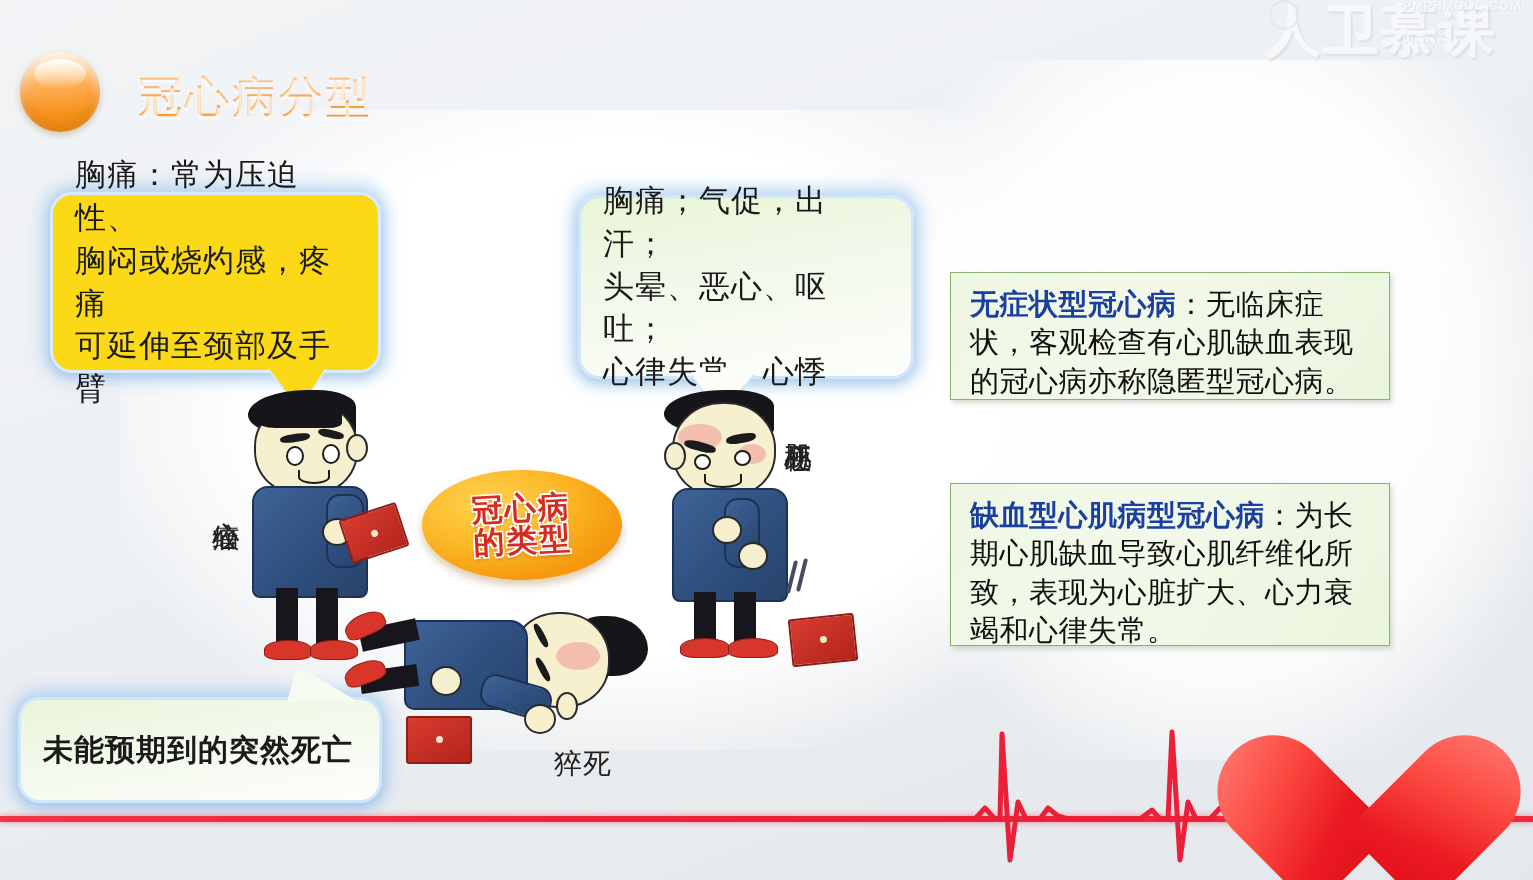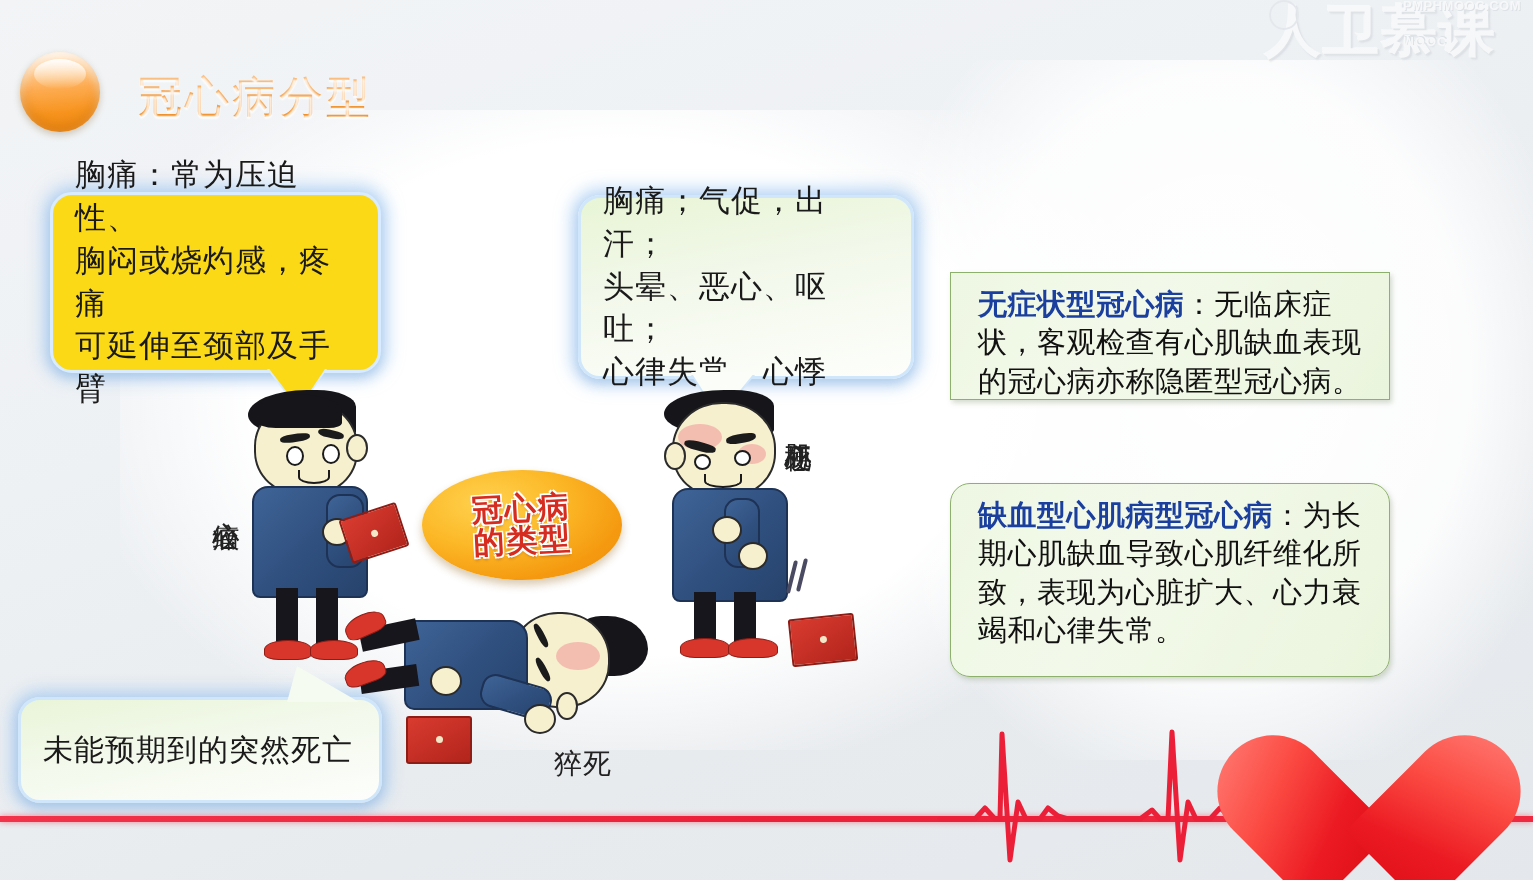--- a/index.html
+++ b/index.html
@@ -88,40 +88,40 @@
   }
   .b-green{left:578px;top:195px;width:330px;height:178px;
     background:linear-gradient(170deg,#e8f5d5 0%,#f2f8ea 42%,#fdfefb 100%);border:3px solid #cfe6fb;}
   .b-green .tail{
     position:absolute;left:110px;top:174px;width:0;height:0;
     border-left:28px solid transparent;border-right:36px solid transparent;
     border-top:44px solid #fbfdf9;
     filter:drop-shadow(0 3px 0 #cfe6fb);
   }
   .b-bottom{left:18px;top:697px;width:358px;height:100px;
-    background:linear-gradient(170deg,#e9f5d8 0%,#f3f9ec 45%,#fdfefc 100%);border:3px solid #cfe6fb;}
+    background:linear-gradient(170deg,#e9f5d8 0%,#f3f9ec 45%,#fdfefc 100%);border:3px solid #cfe6fb;font-weight:bold;}
   .b-bottom .tail{
     position:absolute;left:266px;top:-34px;width:0;height:0;
     border-left:10px solid transparent;border-right:62px solid transparent;
     border-bottom:36px solid #f6fbf1;
   }
   .b-bottom .bubble-inner{font-size:30px;align-items:flex-start;}
 
   
   .infobox{
     position:absolute;box-sizing:border-box;
     background:linear-gradient(120deg,#eef7e3 0%,#f3f9ea 40%,#eaf5dd 100%);
     border:1px solid #8db06c;
     box-shadow:2px 3px 5px rgba(120,140,100,.30);
-    padding:12px 27px;
+    padding:12px 19px;
     font-size:29px;line-height:1.32;color:#111;letter-spacing:.5px;
   }
   .infobox b{color:#1a3f9e;font-weight:bold;}
   #infobox-asymptomatic{left:950px;top:272px;width:440px;height:128px;}
-  #infobox-ischemic{left:950px;top:483px;width:440px;height:194px;border-radius:20px;}
+  #infobox-ischemic{left:950px;top:483px;width:440px;height:163px;}
 
   
   .illus{position:absolute;left:150px;top:380px;width:740px;height:420px;}
   .ellipse-badge{
     position:absolute;left:272px;top:90px;width:200px;height:110px;border-radius:50%;
     background:radial-gradient(ellipse at 32% 30%, #ffd24f 0%, #fcb827 40%, #f59a10 72%, #ef8c0b 100%);
     box-shadow:0 5px 9px rgba(140,90,10,.32);
   }
   .ellipse-badge span{
     position:absolute;inset:0;display:flex;flex-direction:column;align-items:center;justify-content:center;

